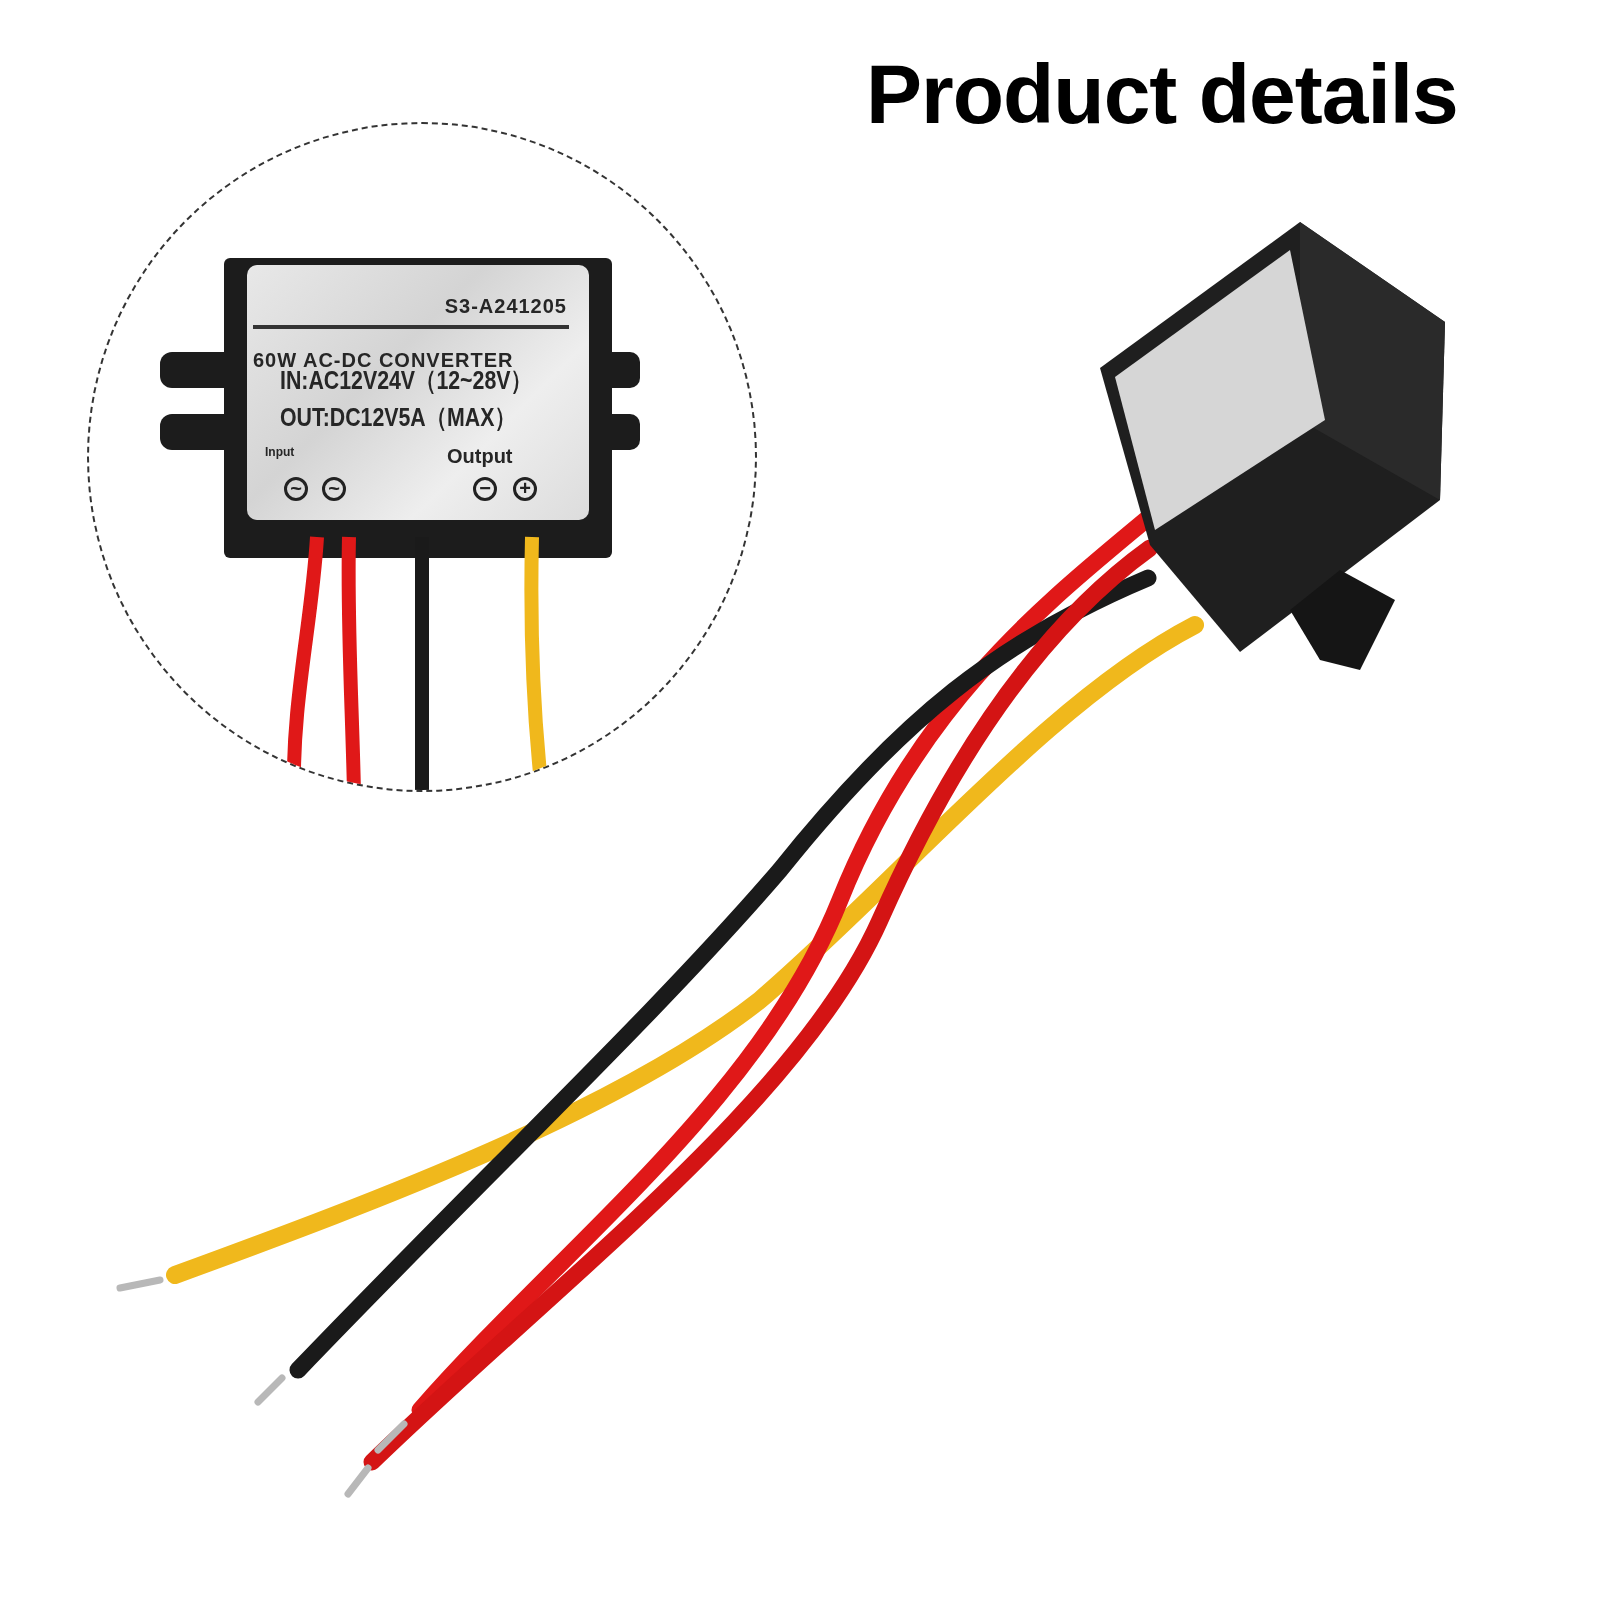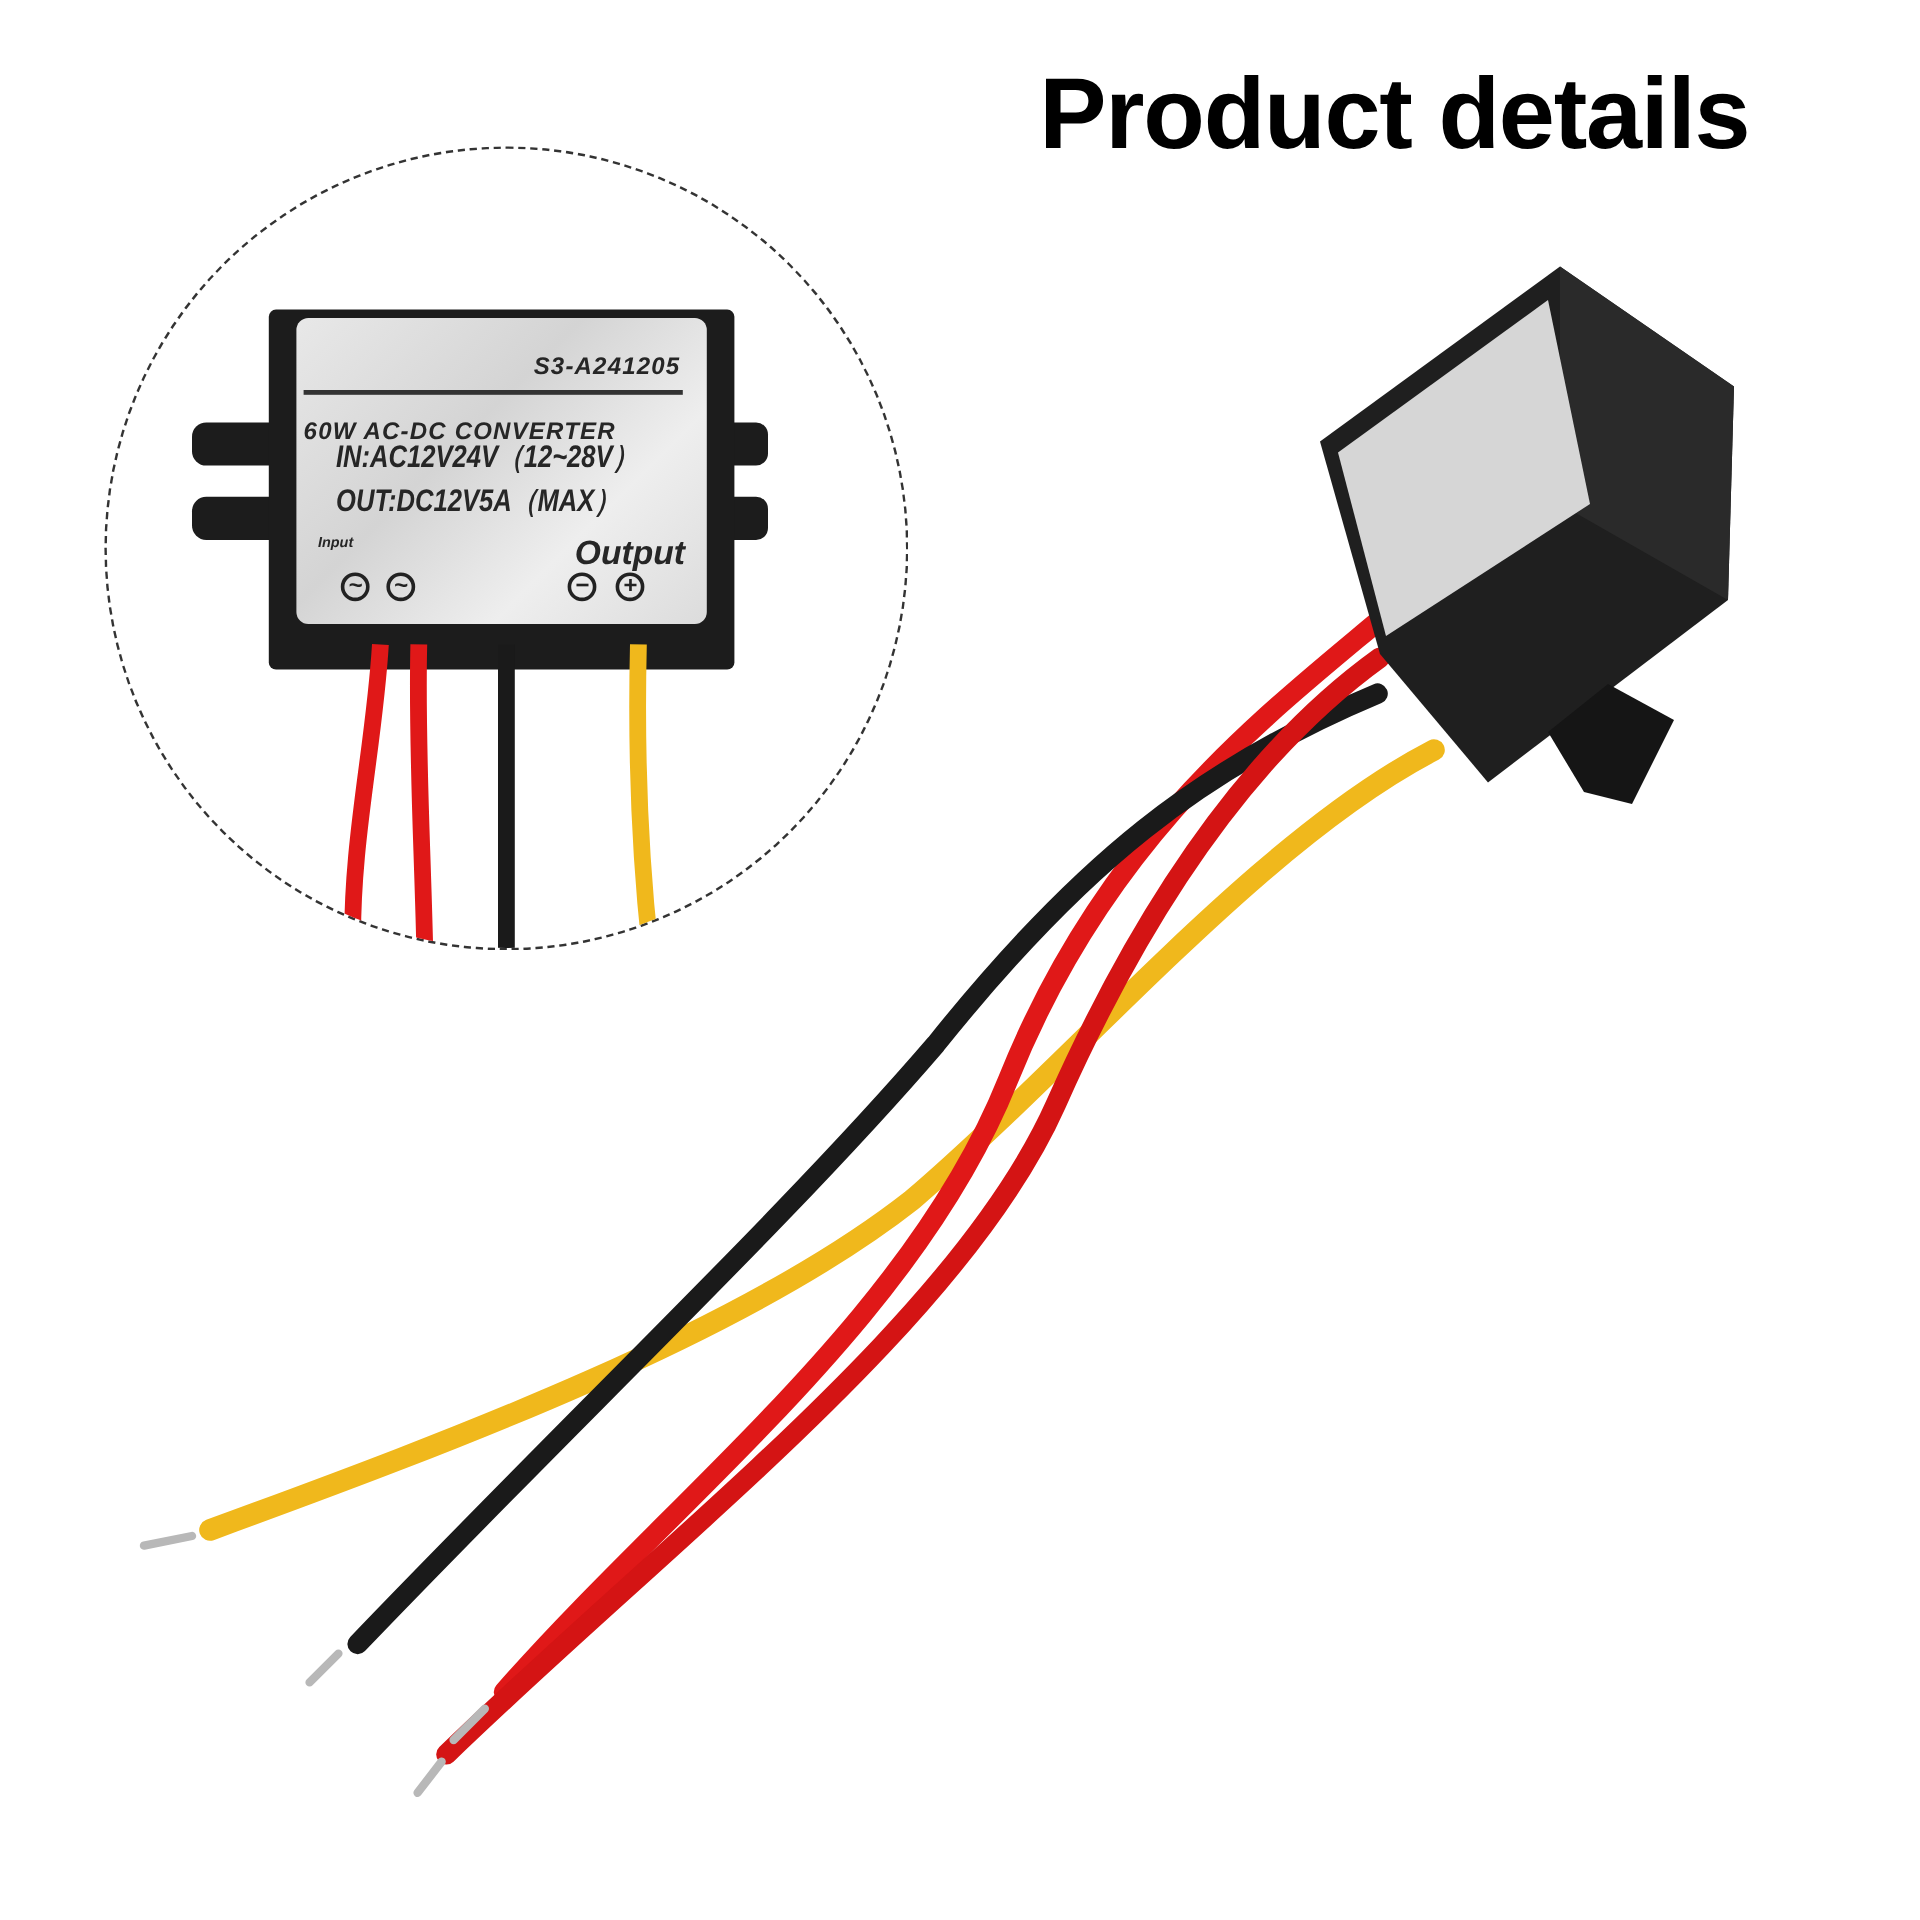--- a/index.html
+++ b/index.html
@@ -7,21 +7,21 @@
     .title { position: absolute; left: 866px; top: 52px; font-size: 84px; font-weight: bold; color: #000; letter-spacing: -1px; line-height: 1; font-family: "Liberation Sans", sans-serif; text-align: center; }
     .scene { position: absolute; left: 0; top: 0; width: 1600px; height: 1600px; }
     .inset { position: absolute; left: 87px; top: 122px; width: 666px; height: 666px; border-radius: 50%; border: 2px dashed #333; overflow: hidden; background: #fff; }
     .label-plate { position: absolute; left: 245px; top: 263px; width: 342px; height: 255px; border-radius: 10px; background: linear-gradient(135deg,#e8e8e8 0%,#d4d4d4 40%,#eeeeee 70%,#dcdcdc 100%); }
     .lp { position: absolute; font-family: "Liberation Sans", sans-serif; color: #262626; font-weight: bold; white-space: nowrap; }
     .lp.model { right: 22px; top: 30px; font-size: 20px; letter-spacing: 1px; }
     .lp.title2 { left: 6px; top: 84px; font-size: 20px; letter-spacing: 1px; }
     .lp.in { left: 33px; top: 98px; font-size: 26px; font-weight: bold; transform: scaleX(0.82); transform-origin: left; letter-spacing: 0px; }
     .lp.out { left: 33px; top: 135px; font-size: 26px; transform: scaleX(0.82); transform-origin: left; }
     .lp.input { left: 18px; top: 180px; font-size: 12px; }
-    .lp.output { left: 232px; top: 180px; font-size: 28px; }
+    .lp.output { left: 200px; top: 180px; font-size: 20px; }
     .rule { position: absolute; left: 6px; right: 20px; top: 60px; height: 4px; background: #333; }
     .sym { position: absolute; top: 212px; width: 24px; height: 24px; border: 3px solid #222; border-radius: 50%; box-sizing: border-box; font-weight: bold; font-size: 20px; line-height: 17px; text-align: center; color: #222; }
   </style>
 </head>
 <body>
 
 <div class="title">Product details</div>
 
 <svg class="scene" viewBox="0 0 1600 1600" xmlns="http://www.w3.org/2000/svg">
 
@@ -61,21 +61,21 @@
 
     <rect x="222" y="256" width="388" height="300" rx="6" fill="#1c1c1c"></rect>
 
     <g stroke-linecap="butt">
       <path d="M315 535 C310 620, 290 700, 292 790" stroke="#e01818" stroke-width="14" fill="none"></path>
       <path d="M347 535 C345 620, 350 700, 352 790" stroke="#e01818" stroke-width="14" fill="none"></path>
       <path d="M420 535 L420 790" stroke="#1a1a1a" stroke-width="14" fill="none"></path>
       <path d="M530 535 C528 620, 530 700, 540 790" stroke="#f0b81c" stroke-width="14" fill="none"></path>
     </g>
   </svg>
-  <div class="label-plate" style="left:158px;top:141px;font-style:italic;">
+  <div class="label-plate" style="left:158px;top:141px;">
     <div class="lp model">S3-A241205</div>
     <div class="rule"></div>
     <div class="lp title2">60W AC-DC CONVERTER</div>
     <div class="lp in">IN:AC12V24V（12~28V）</div>
     <div class="lp out">OUT:DC12V5A（MAX）</div>
     <div class="lp input">Input</div>
     <div class="lp output">Output</div>
     <div class="sym" style="left:37px;">~</div>
     <div class="sym" style="left:75px;">~</div>
     <div class="sym" style="left:226px;">−</div>

